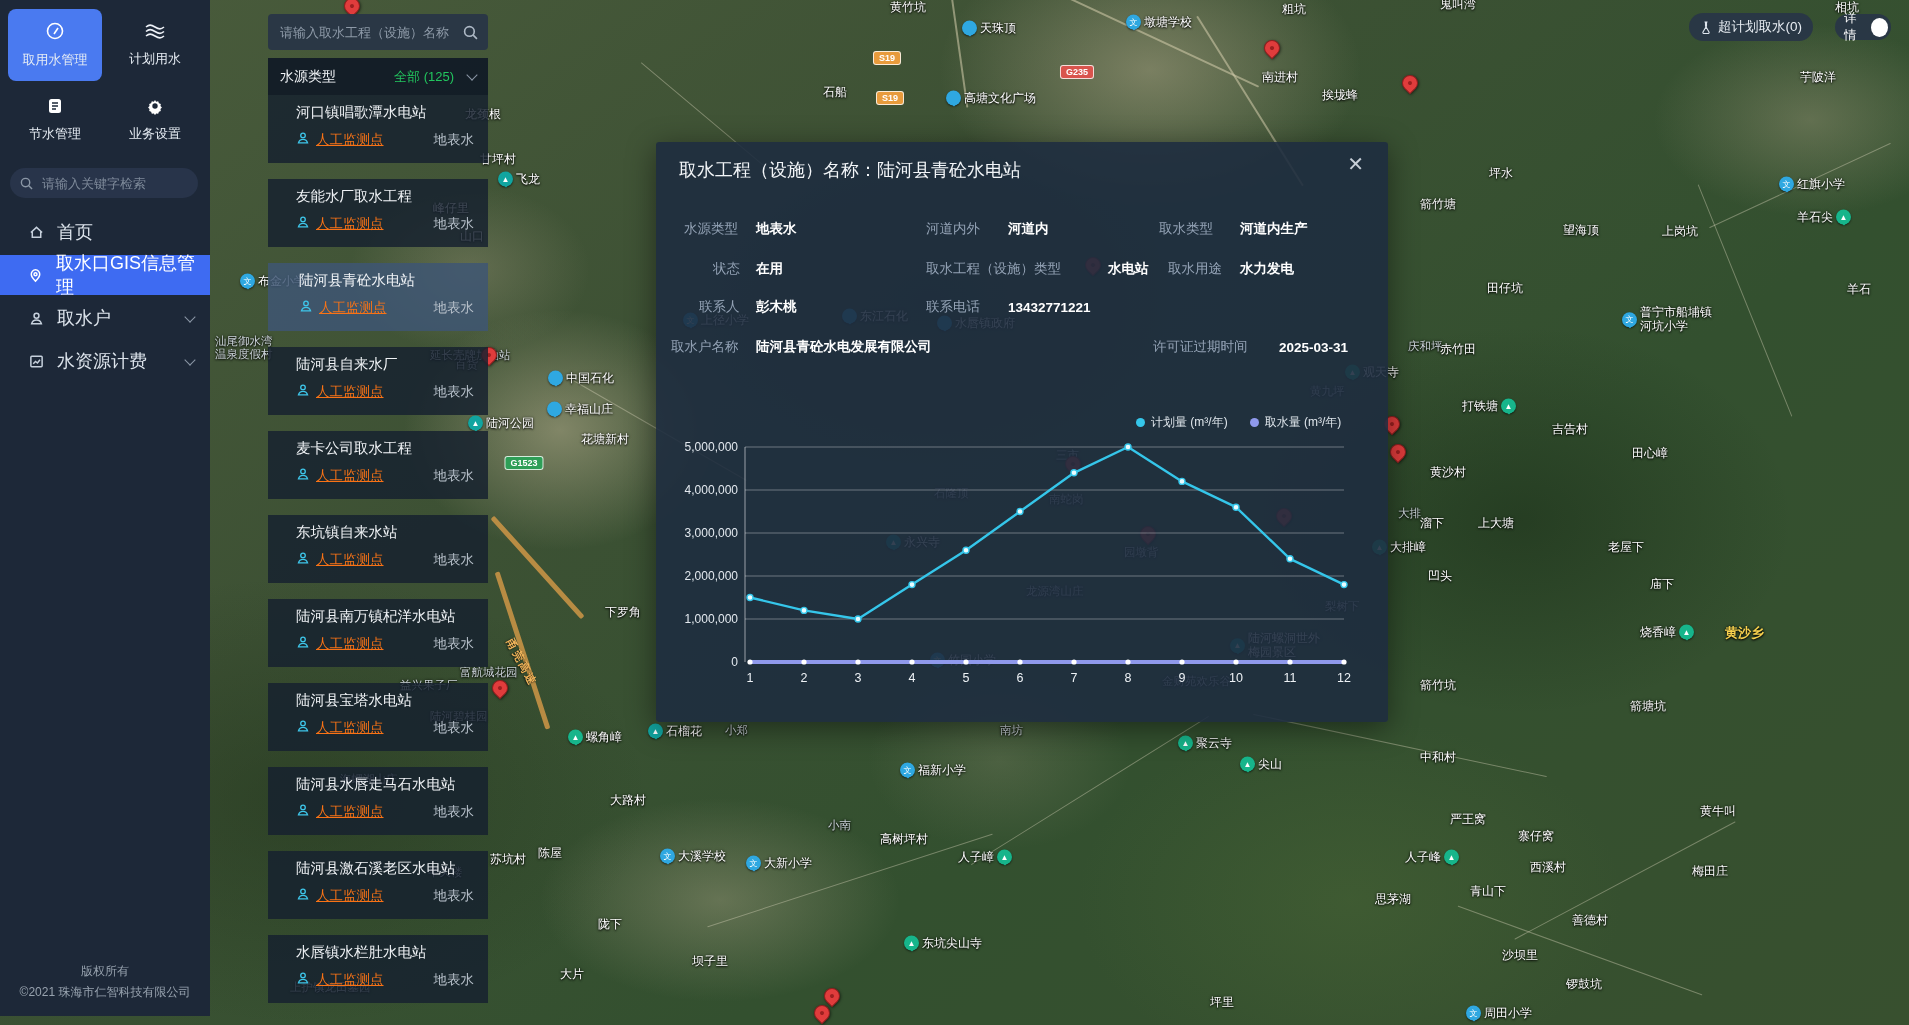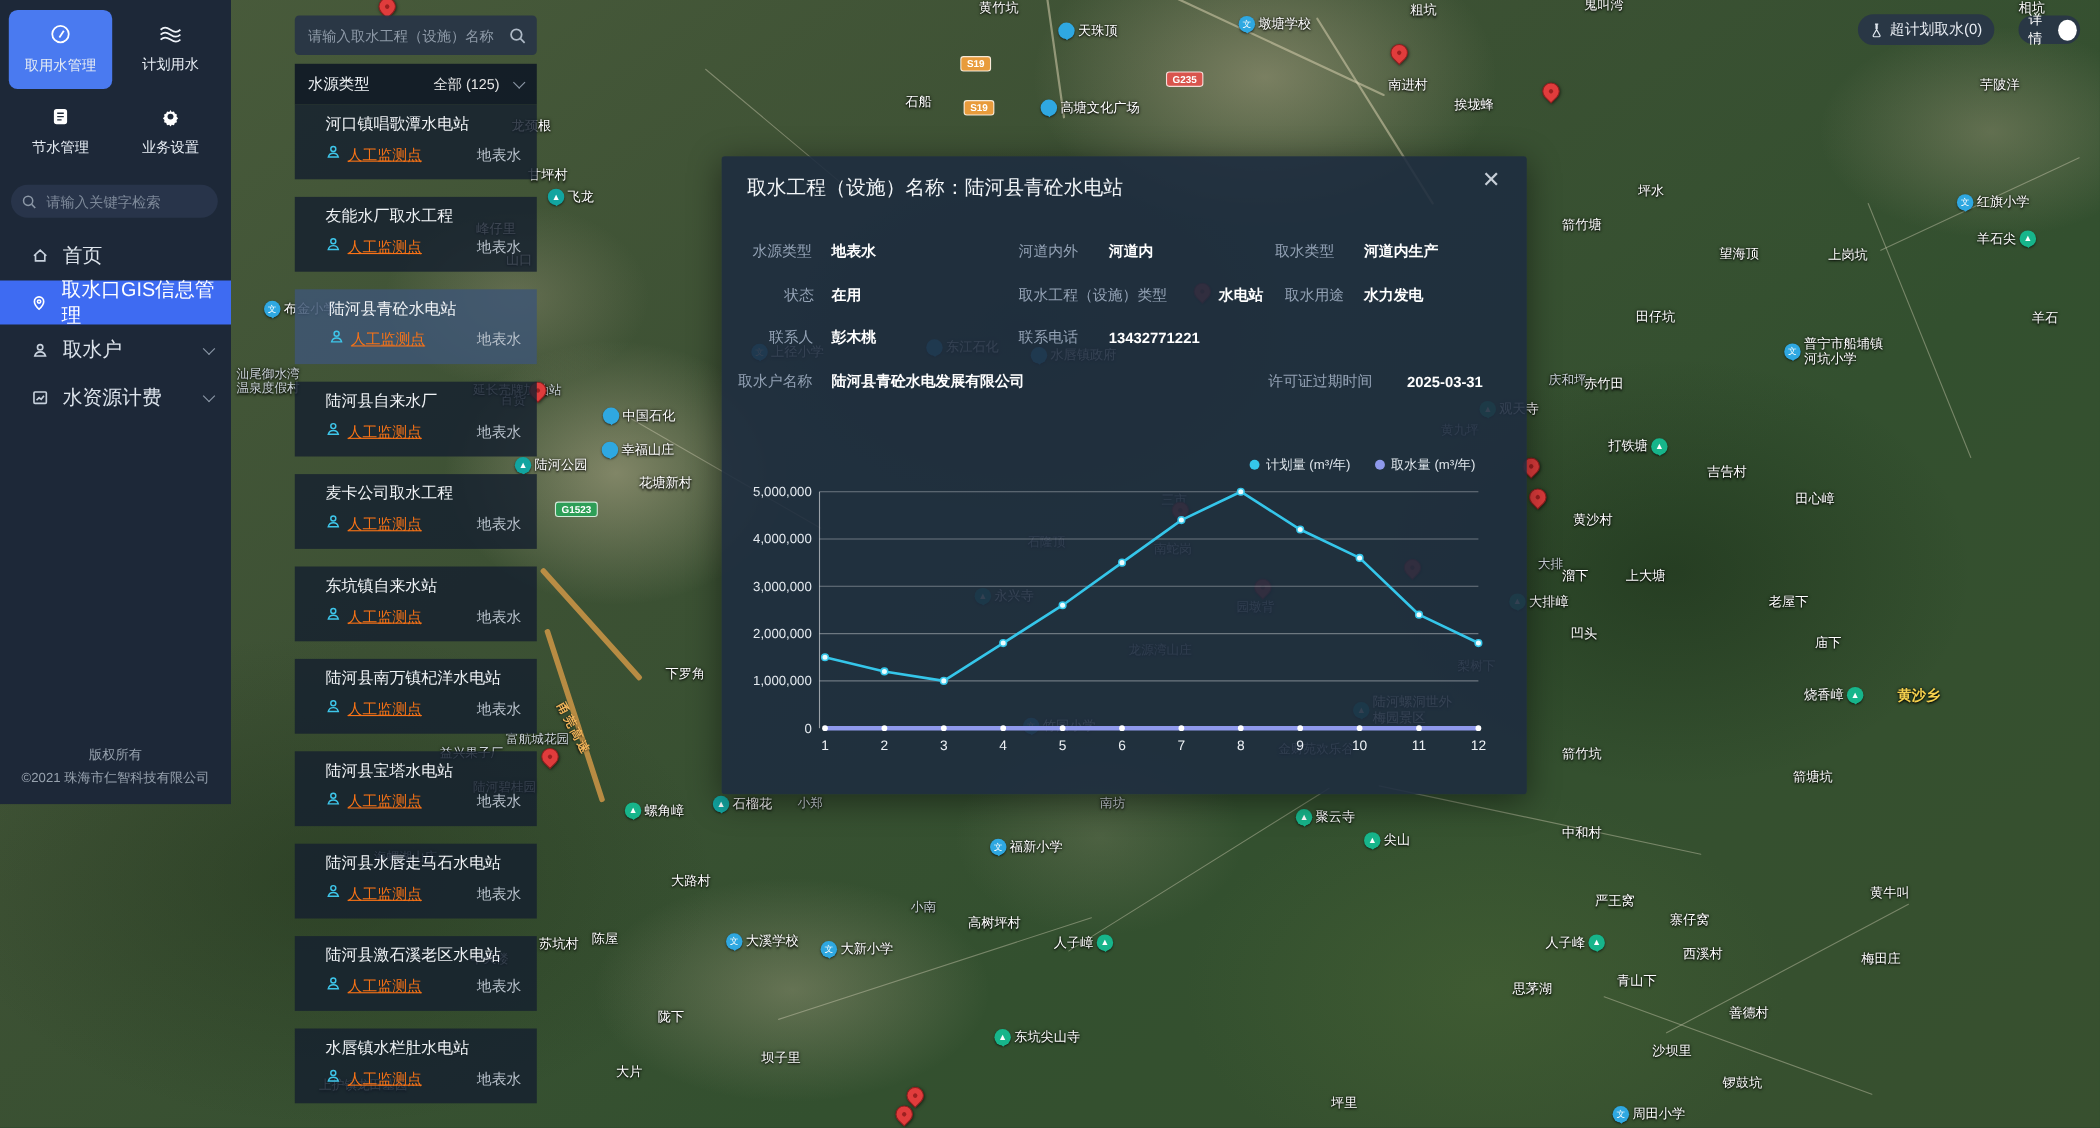--- a/index.html
+++ b/index.html
@@ -50,21 +50,21 @@
   .badge{position:absolute;z-index:5;font-size:9px;font-weight:bold;color:#fff;
     padding:1px 5px;border-radius:3px;border:1px solid rgba(255,255,255,.8);
     transform:translate(-50%,-50%);}
   .badge.red{background:#d9544d;} .badge.orange{background:#e89b3c;} .badge.green{background:#2e9e57;}
 
   .hw-label{position:absolute;z-index:5;color:#f0b45a;font-size:11px;font-weight:bold;
     text-shadow:0 1px 2px rgba(0,0,0,.9);transform:rotate(62deg);transform-origin:left top;
     letter-spacing:2px;writing-mode:initial;}
 
   
-  #sidebar{position:absolute;left:0;top:0;width:210px;height:731px;background:#1d2838;z-index:40;}
+  #sidebar{position:absolute;left:0;top:0;width:210px;height:1016px;background:#1d2838;z-index:40;}
   #modules{position:absolute;left:0;top:0;width:210px;height:160px;}
   .module{position:absolute;width:94px;height:72px;border-radius:8px;display:flex;flex-direction:column;
     align-items:center;justify-content:center;gap:7px;color:#e7edf4;font-size:13px;cursor:pointer;}
   .module.active{background:#4a7af0;}
   .module .mico{font-size:18px;line-height:1;}
   #side-search{position:absolute;left:10px;top:168px;width:188px;height:30px;background:#28344a;
     border-radius:15px;display:flex;align-items:center;padding:0 10px;box-sizing:border-box;gap:7px;}
   #side-search input{background:transparent;border:none;outline:none;color:#cfd8e2;font-size:13px;width:140px;
     font-family:"Liberation Sans",sans-serif;}
   #side-search input::placeholder{color:#7e8a9a;}
@@ -83,21 +83,21 @@
   
   #panel{position:absolute;left:265px;top:0;width:235px;height:1025px;z-index:30;}
   #panel-search{position:absolute;left:3px;top:14px;width:220px;height:36px;background:rgba(40,52,70,.92);
     border-radius:4px;display:flex;align-items:center;padding:0 10px;box-sizing:border-box;}
   #panel-search input{flex:1;background:transparent;border:none;outline:none;color:#cfd8e2;font-size:13px;
     font-family:"Liberation Sans",sans-serif;min-width:0;}
   #panel-search input::placeholder{color:#8e9aa8;}
   #filter-row{position:absolute;left:3px;top:58px;width:220px;height:37px;background:rgba(16,26,38,.93);
     display:flex;align-items:center;padding:0 12px;box-sizing:border-box;cursor:pointer;}
   #filter-row .flabel{color:#f2f5f8;font-size:14px;}
-  #filter-row .fvalue{margin-left:auto;color:#e5e5e5;font-size:13px;margin-right:14px;}
+  #filter-row .fvalue{margin-left:auto;color:#22c55e;font-size:13px;margin-right:14px;}
   #filter-row .chev{position:static;margin-top:-4px;}
   #cards{position:absolute;left:3px;top:95px;width:220px;}
   .card{height:68px;background:rgba(22,33,47,.83);margin-bottom:16px;padding:8px 12px 0 28px;
     box-sizing:border-box;cursor:pointer;}
   .card.selected{background:rgba(62,86,115,.85);padding-left:31px;}
   .card .cname{color:#f0f3f6;font-size:14.5px;}
   .card .crow{display:flex;align-items:center;margin-top:9px;}
   .card .monitor{color:#f97316;font-size:13.5px;text-decoration:underline;margin-left:6px;text-align:right;}
   .card .water{margin-left:auto;color:#b7c0ca;font-size:13.5px;padding-right:2px;}
 
@@ -231,21 +231,21 @@
       <div class="map-label gray" style="left: 215px; top: 348px;"><span>汕尾御水湾
 温泉度假村</span></div>
       <div class="map-label " style="left: 240px; top: 281px;"><span class="poi school">文</span><span>布金小学</span></div>
       <div class="map-label " style="left: 498px; top: 179px;"><span class="poi scenic">▲</span><span>飞龙</span></div>
       <div class="map-label " style="left: 468px; top: 423px;"><span class="poi scenic">▲</span><span>陆河公园</span></div>
       <div class="map-label gray" style="left: 430px; top: 356px;"><span>延长壳牌加油站</span></div>
       <div class="map-label gray" style="left: 460px; top: 673px;"><span>富航城花园</span></div>
       <div class="map-label gray" style="left: 400px; top: 686px;"><span>益兴果子厂</span></div>
       <div class="map-label gray" style="left: 430px; top: 717px;"><span>陆河碧桂园</span></div>
       <div class="map-label gray" style="left: 340px; top: 780px;"><span>海螺湖山庄</span></div>
-      <div class="map-label " style="left: 490px; top: 860px; font-family: Liberation Mono, monospace;"><span>苏坑村</span></div>
+      <div class="map-label " style="left: 490px; top: 860px;"><span>苏坑村</span></div>
       <div class="map-label gray" style="left: 428px; top: 873px;"><span>半天楼</span></div>
       <div class="map-label gray" style="left: 290px; top: 988px;"><span>上护镇龙田墓园</span></div>
       <div class="map-label " style="left: 930px; top: 660px;"><span class="poi school">文</span><span>竹园小学</span></div>
       <div class="map-label gray" style="left: 1026px; top: 592px;"><span>龙源湾山庄</span></div>
       <div class="map-label gray" style="left: 1049px; top: 500px;"><span>南蛇岗</span></div>
       <div class="map-label gray" style="left: 1124px; top: 553px;"><span>园墩背</span></div>
       <div class="map-label gray" style="left: 934px; top: 494px;"><span>石隆顶</span></div>
       <div class="map-label " style="left: 886px; top: 542px;"><span class="poi scenic">▲</span><span>永兴寺</span></div>
       <div class="map-label gray" style="left: 1056px; top: 456px;"><span>三市</span></div>
       <div class="map-label " style="left: 683px; top: 320px;"><span class="poi school">文</span><span>上径小学</span></div>

